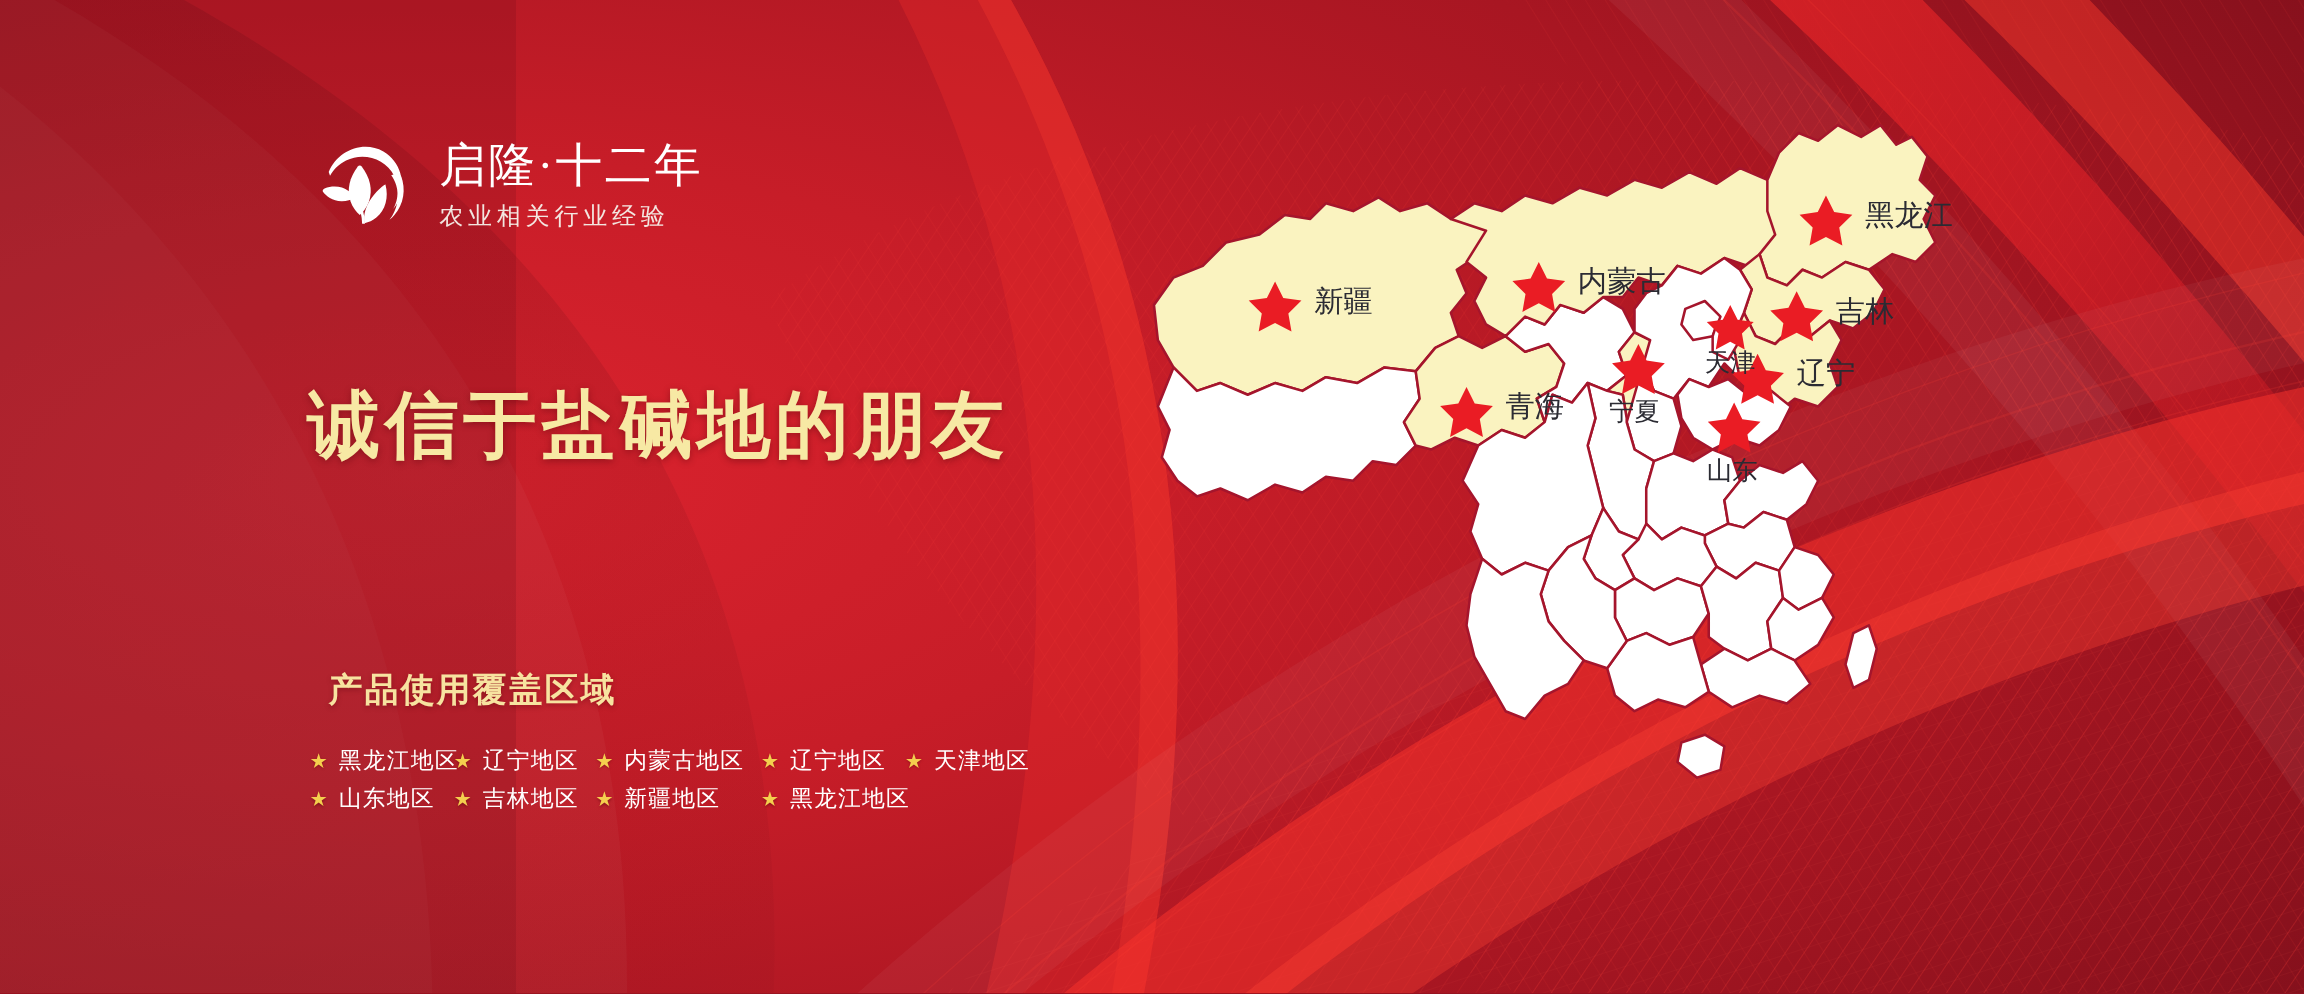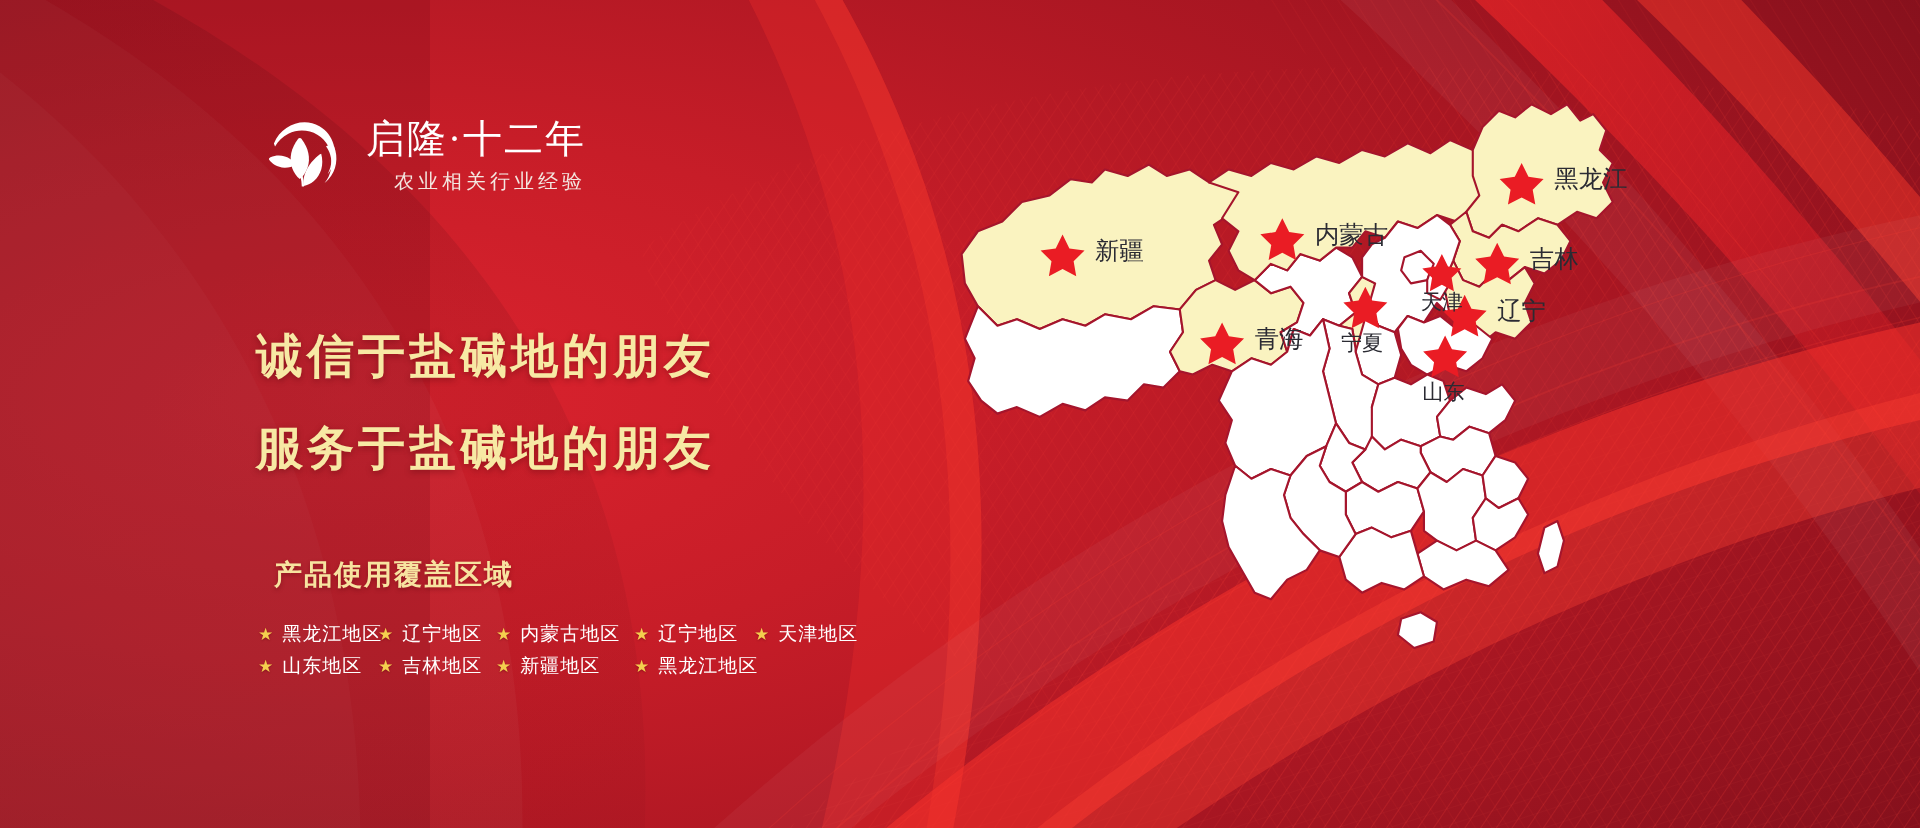--- a/index.html
+++ b/index.html
@@ -12,40 +12,40 @@
     font-family:"Liberation Serif","DejaVu Serif",serif;
     background:
       radial-gradient(120% 95% at 18% 48%, #d8202b 0%, #c81d28 26%, #ae1723 55%, #8e1220 82%, #7d0f1c 100%);
   }
 
   
   .bg-layer{position:absolute;inset:0;pointer-events:none;}
   .bg-svg{position:absolute;inset:0;width:1920px;height:828px;display:block;}
 
   
-  .brand{position:absolute;left:258px;top:112px;display:flex;align-items:center;gap:22px;text-align:right;}
+  .brand{position:absolute;left:258px;top:112px;display:flex;align-items:center;gap:22px;}
   .brand-mark{width:86px;height:86px;position:relative;flex:0 0 86px;}
   .brand-mark svg{display:block;width:86px;height:86px;}
   .brand-text{display:flex;flex-direction:column;justify-content:center;padding-top:2px;}
   .brand-title{
     color:#ffffff;font-size:39px;line-height:1.05;letter-spacing:2px;
     font-family:"Liberation Serif","DejaVu Serif",serif;font-weight:400;
     white-space:nowrap;
   }
   .brand-sub{
     color:#f6f1ea;font-size:20px;line-height:1.2;letter-spacing:4px;margin-top:10px;
     font-family:"Liberation Sans","DejaVu Sans",sans-serif;font-weight:400;
     white-space:nowrap;opacity:.95;
   }
 
   
   .headline{position:absolute;left:256px;top:310px;}
   .headline-line{
     color:#f7e9a4;
-    font-size:47px;
+    font-size:61px;
     line-height:92px;
     letter-spacing:4px;
     font-weight:700;
     white-space:nowrap;
     font-family:"Liberation Serif","DejaVu Serif",serif;
     text-shadow:0 2px 6px rgba(90,6,14,.45);
   }
 
   
   .coverage{position:absolute;left:258px;top:556px;}
@@ -206,21 +206,20 @@
       </svg>
     </div>
     <div class="brand-text">
       <div class="brand-title">启隆·十二年</div>
       <div class="brand-sub">农业相关行业经验</div>
     </div>
   </div>
 
   <div class="headline">
     <div class="headline-line">诚信于盐碱地的朋友</div>
-    <div class="headline-line">服务于盐碱地的朋友</div>
   </div>
 
   <div class="coverage">
     <div class="coverage-title">产品使用覆盖区域</div>
     <div class="region-rows">
       <div class="region-row">
         <div class="region-item" style="width:120px;">
           <span class="region-star">★</span>
           <span class="region-label">黑龙江地区</span>
         </div>

